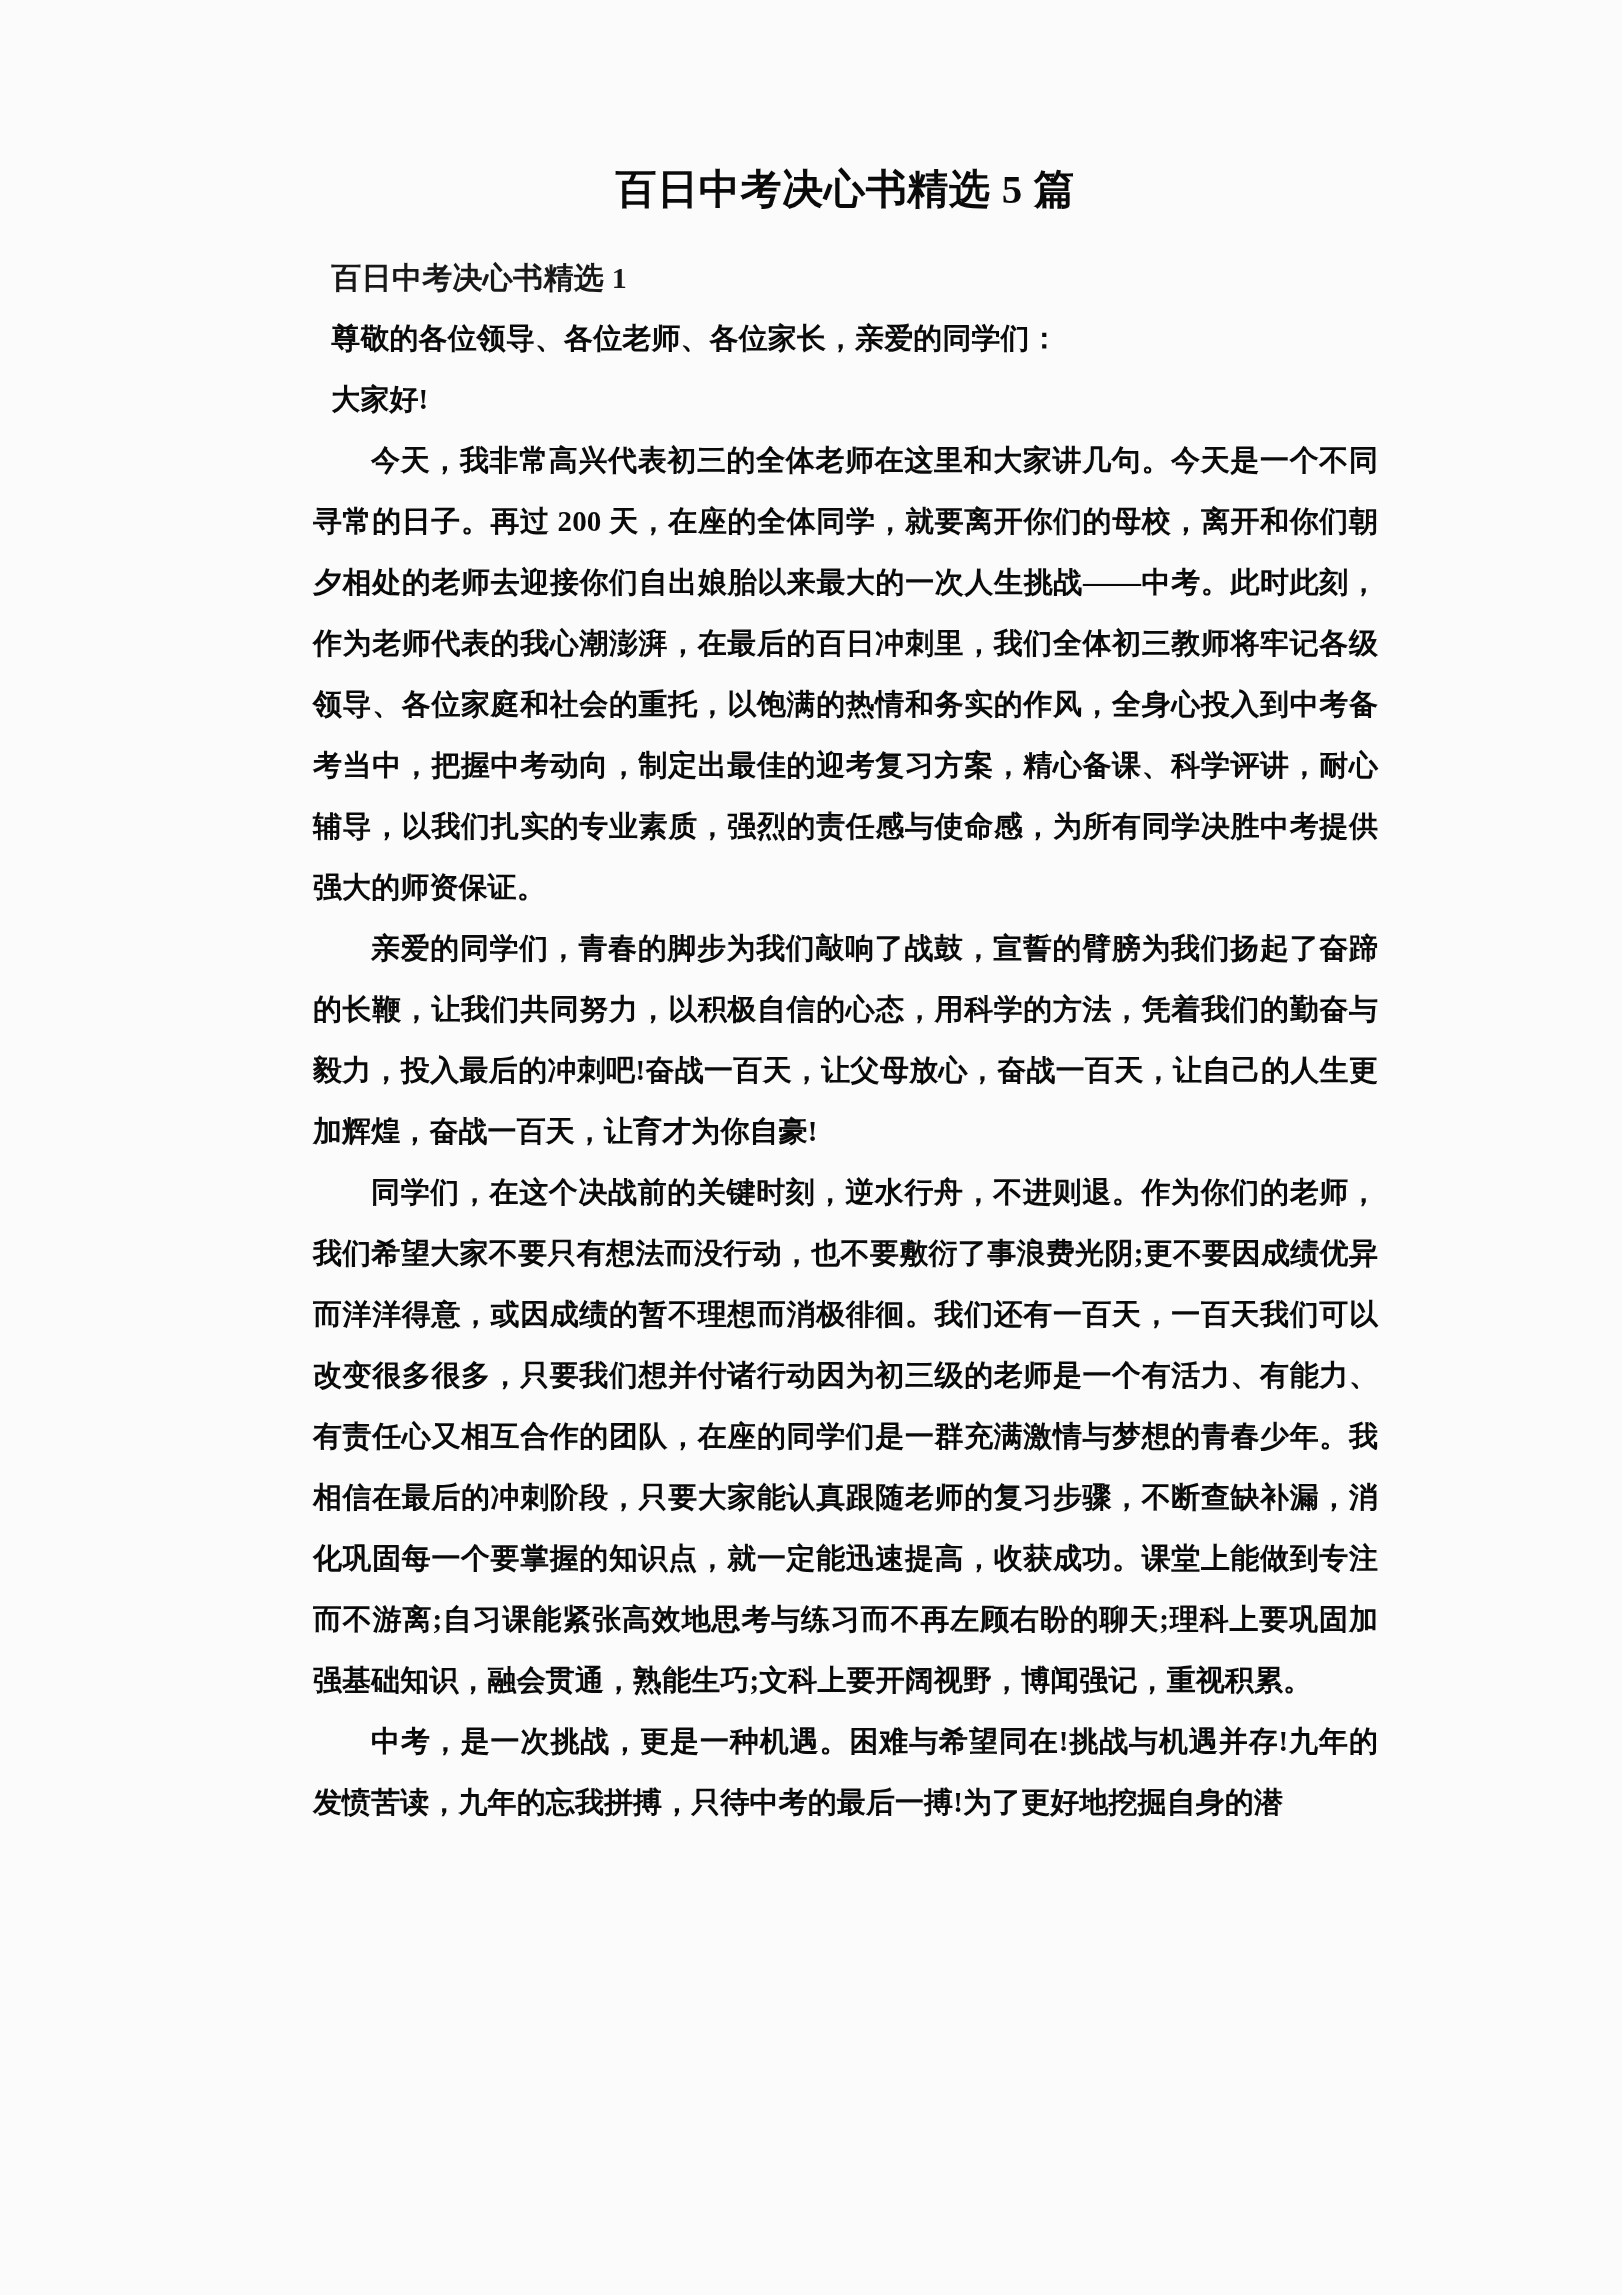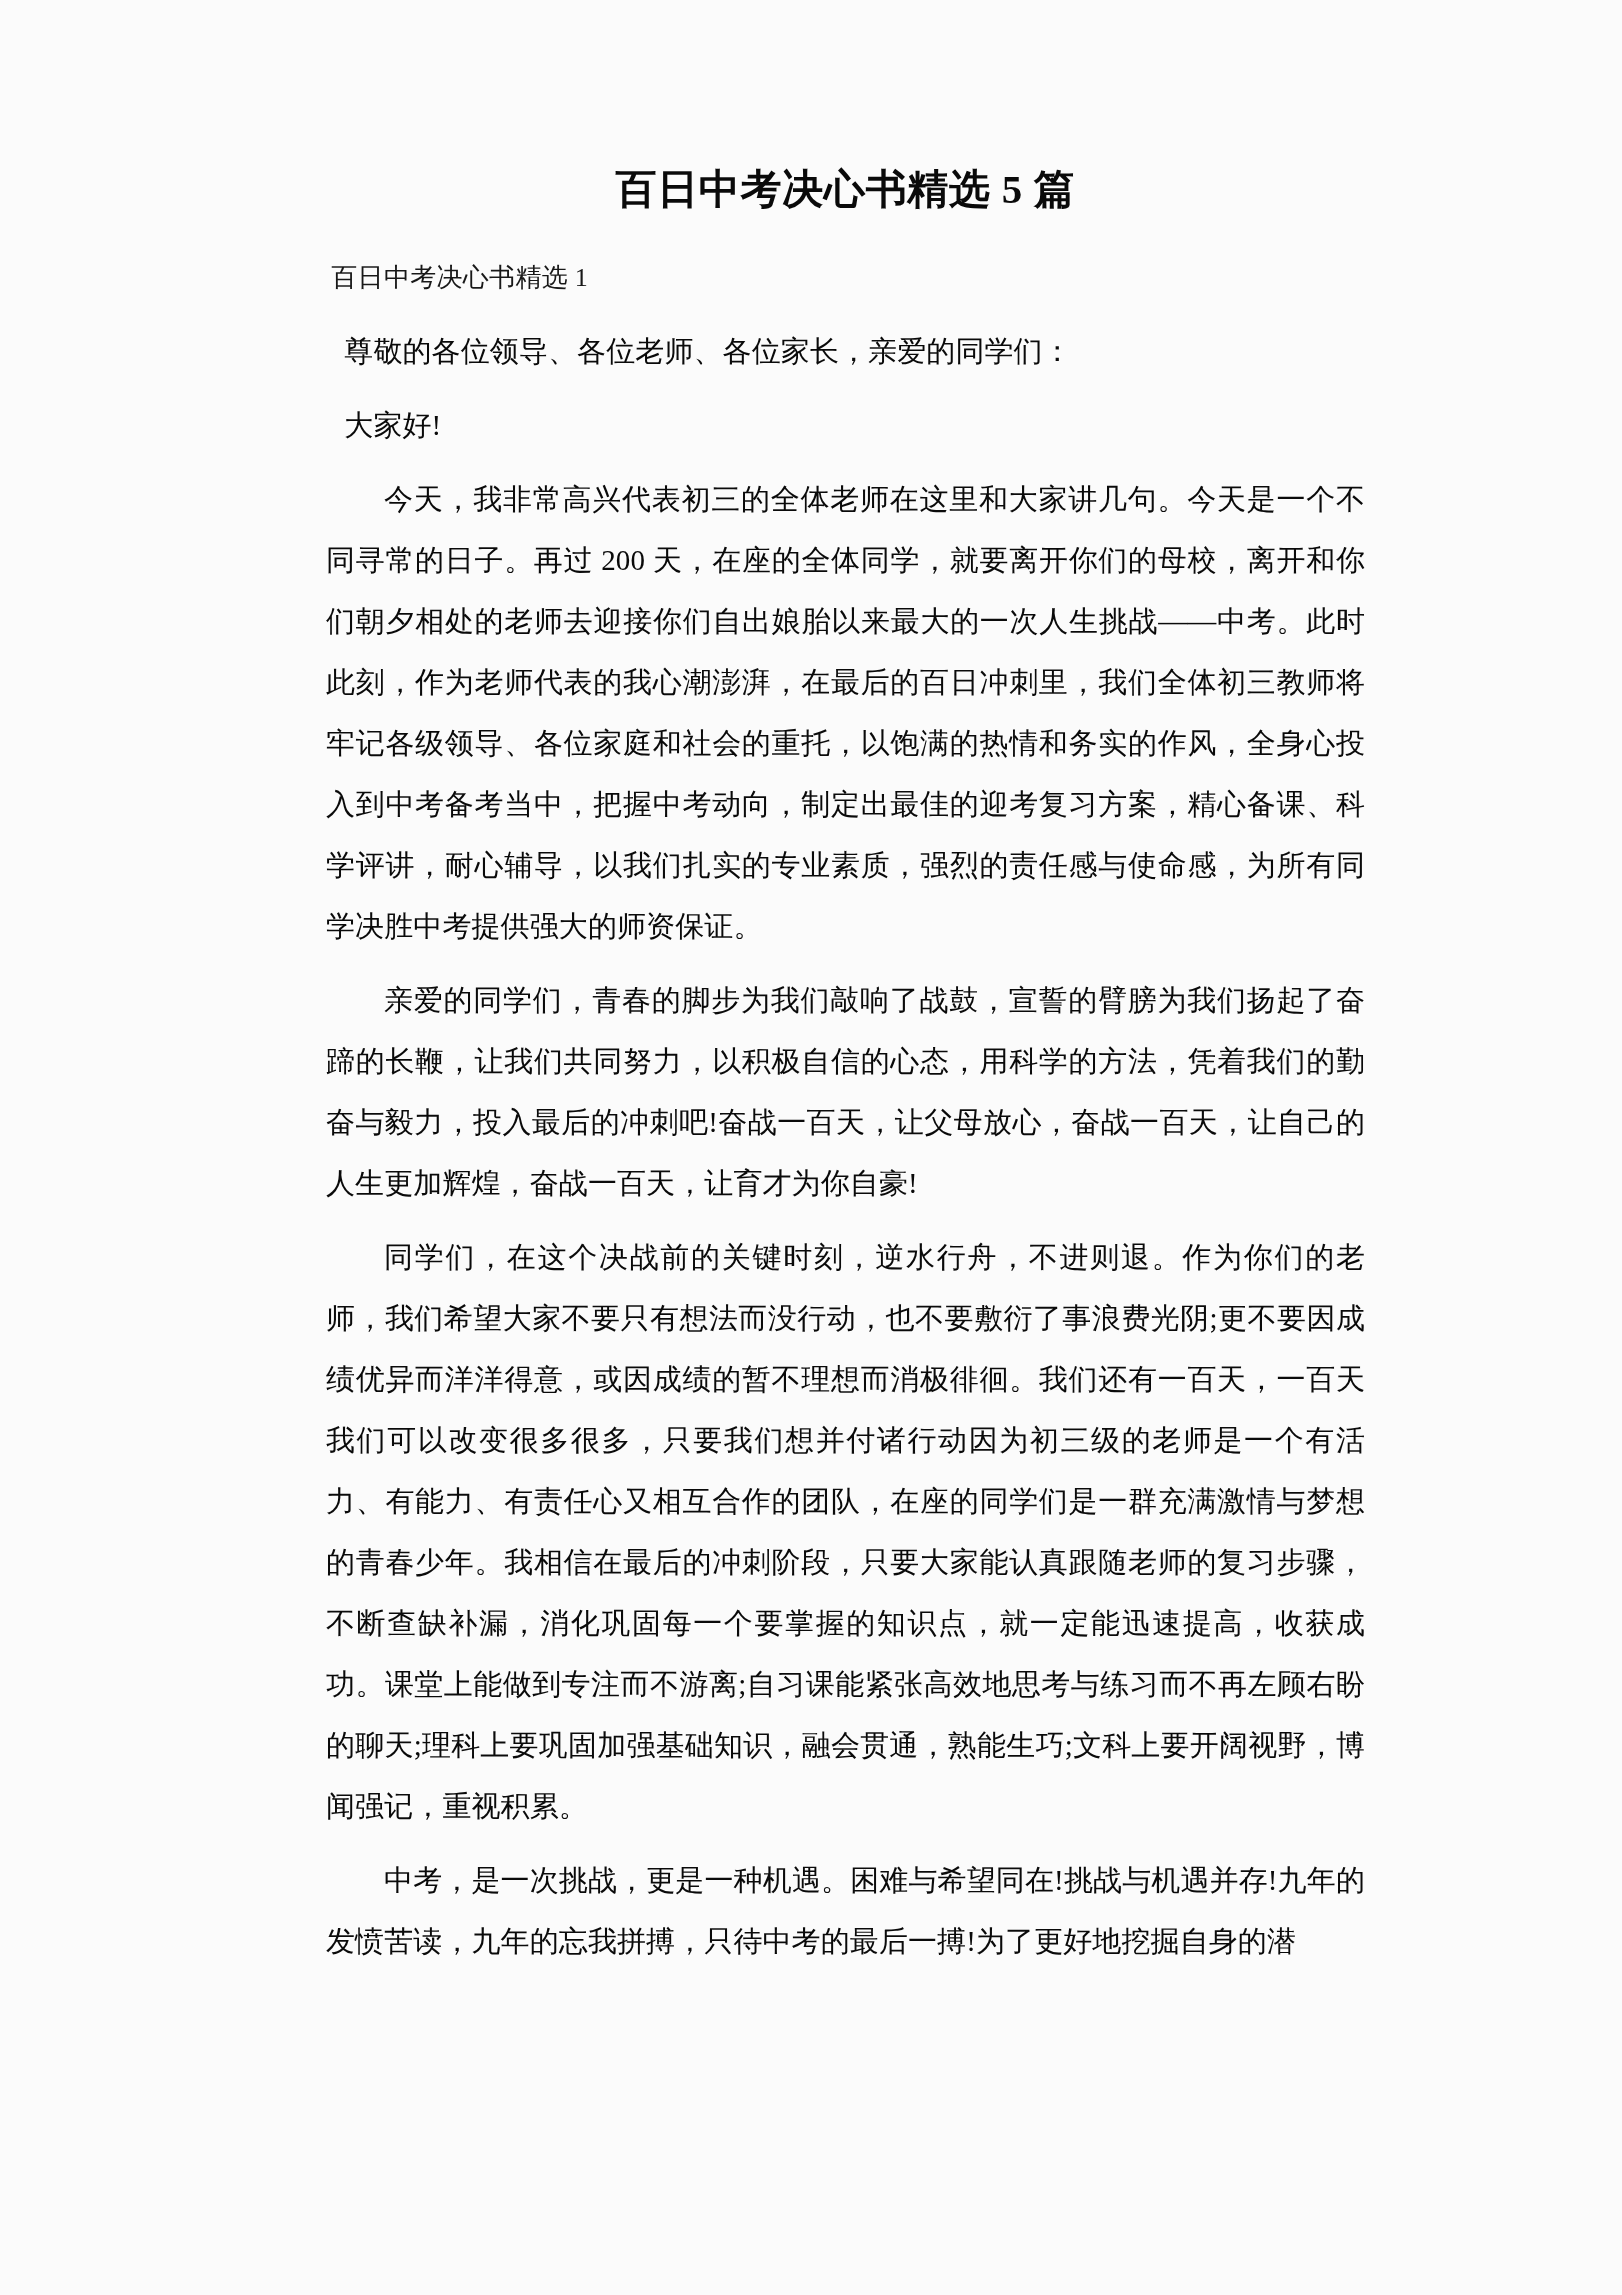--- a/index.html
+++ b/index.html
@@ -38,39 +38,40 @@
     line-height: 1.35;
     font-weight: 700;
     text-align: center;
     letter-spacing: 0.7px;
     margin: 8px 0 30px 0;
     white-space: nowrap;
   }
 
   
   .section-heading {
-    font-size: 26px;
+    font-size: 30px;
     line-height: 61px;
-    font-weight: 400;
+    font-weight: 700;
     margin: 0;
     text-indent: 18.3px;
     letter-spacing: 0.3px;
     color: #181818;
   }
 
   
   .para {
     font-size: 29px;
     line-height: 61px;
-    margin: 13px;
+    margin: 0;
     text-align: justify;
     text-justify: inter-character;
     text-indent: 0;
     letter-spacing: 0.1px;
     word-break: break-all;
+    font-weight: bold;
   }
 
   .para.indent {
     text-indent: 58px;
   }
 
   .para.flush {
     text-indent: 18.3px;
   }
 </style>

